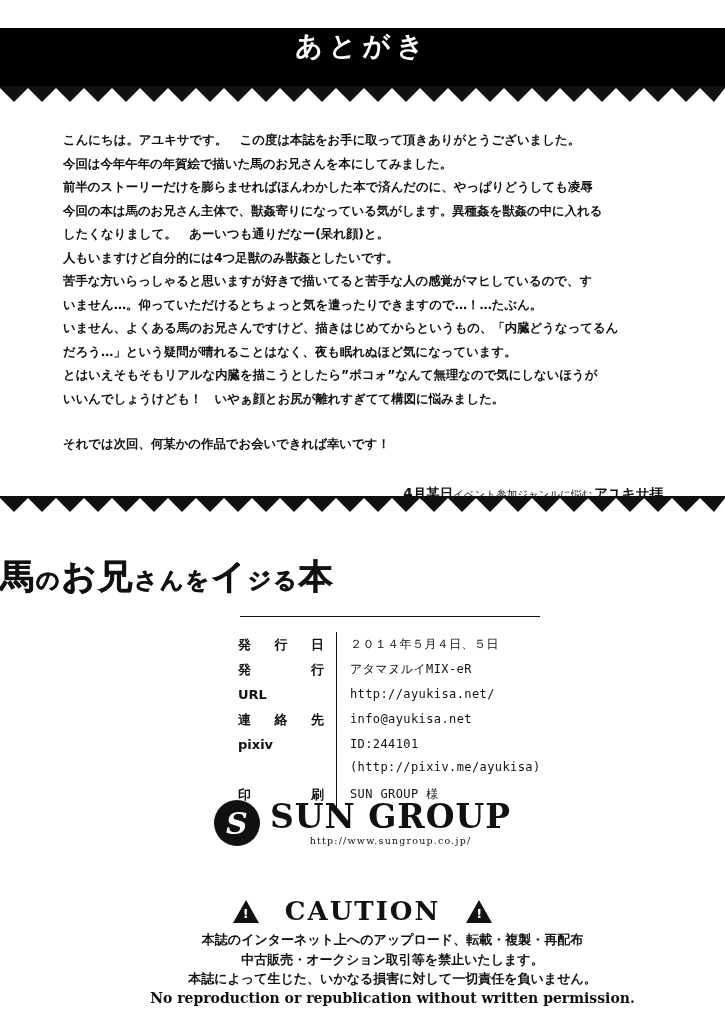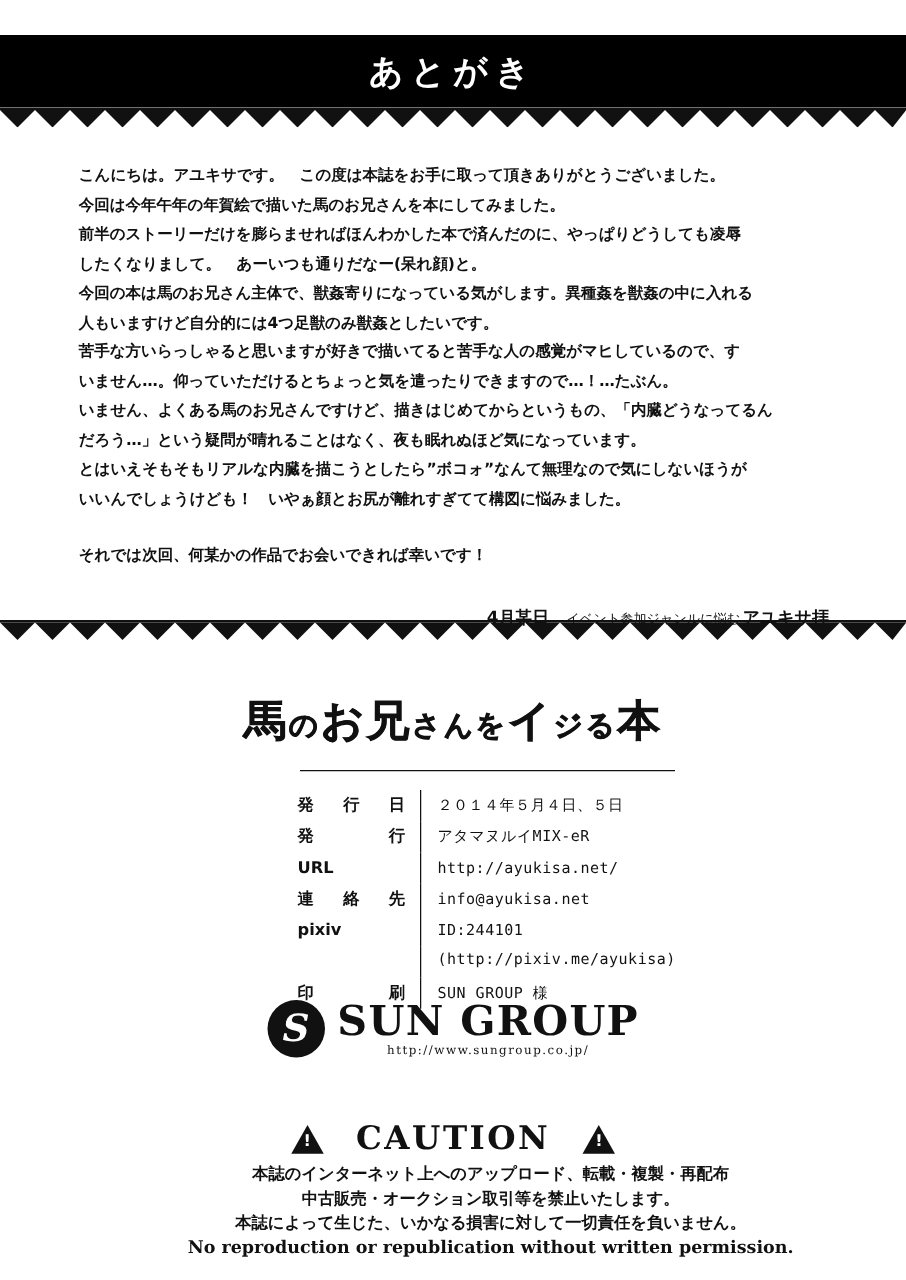--- a/index.html
+++ b/index.html
@@ -18,21 +18,20 @@
 
   
   .top-banner {
     position: absolute;
     left: 0;
     top: 28px;
     width: 725px;
     height: 58px;
     background: #000000;
     display: flex;
-    align-items: center;
     justify-content: center;
   }
   .top-banner-title {
     color: #ffffff;
     font-size: 27px;
     font-weight: bold;
     letter-spacing: 6px;
     font-family: "DejaVu Sans", sans-serif;
   }
 
@@ -73,21 +72,21 @@
   }
   .signature {
     margin-top: 26px;
     text-align: right;
     font-size: 12.4px;
     font-family: "DejaVu Sans", sans-serif;
     font-weight: bold;
   }
   .signature .date {
     font-size: 13.5px;
-    margin-right: 14px;
+    margin-right: 0;
   }
   .signature .small {
     font-size: 10.5px;
     margin-right: 2px;
     font-weight: normal;
     text-align: center;
   }
   .signature .name {
     font-size: 13.5px;
   }
@@ -99,21 +98,21 @@
     top: 512px;
     width: 725px;
     height: 512px;
   }
 
   .book-title {
     position: absolute;
     left: 0;
     top: 42px;
     width: 725px;
-    text-align: center;
+    text-align: left;
     font-size: 34px;
     font-weight: bold;
     letter-spacing: 2px;
     font-family: "DejaVu Sans", sans-serif;
     color: #111111;
     -webkit-text-stroke: 0.6px #111;
   }
   .book-title .sm {
     font-size: 23px;
   }
@@ -298,22 +297,22 @@
       <polygon points="672,2 686,16 700,2"></polygon>
         <polygon points="700,2 714,16 725,2"></polygon>
     </g>
   </svg>
 </div>
 
 <div class="afterword">
   <p>こんにちは。アユキサです。　この度は本誌をお手に取って頂きありがとうございました。</p>
   <p>今回は今年午年の年賀絵で描いた馬のお兄さんを本にしてみました。</p>
   <p>前半のストーリーだけを膨らませればほんわかした本で済んだのに、やっぱりどうしても凌辱</p>
+  <p>今回の本は馬のお兄さん主体で、獣姦寄りになっている気がします。異種姦を獣姦の中に入れる</p>
   <p>したくなりまして。　あーいつも通りだなー(呆れ顔)と。</p>
-  <p>今回の本は馬のお兄さん主体で、獣姦寄りになっている気がします。異種姦を獣姦の中に入れる</p>
   <p>人もいますけど自分的には4つ足獣のみ獣姦としたいです。</p>
   <p>苦手な方いらっしゃると思いますが好きで描いてると苦手な人の感覚がマヒしているので、す</p>
   <p>いません…。仰っていただけるとちょっと気を遣ったりできますので…！…たぶん。</p>
   <p>いません、よくある馬のお兄さんですけど、描きはじめてからというもの、「内臓どうなってるん</p>
   <p>だろう…」という疑問が晴れることはなく、夜も眠れぬほど気になっています。</p>
   <p>とはいえそもそもリアルな内臓を描こうとしたら”ボコォ”なんて無理なので気にしないほうが</p>
   <p>いいんでしょうけども！　いやぁ顔とお尻が離れすぎてて構図に悩みました。</p>
   <div class="spacer"></div>
   <p>それでは次回、何某かの作品でお会いできれば幸いです！</p>
 

